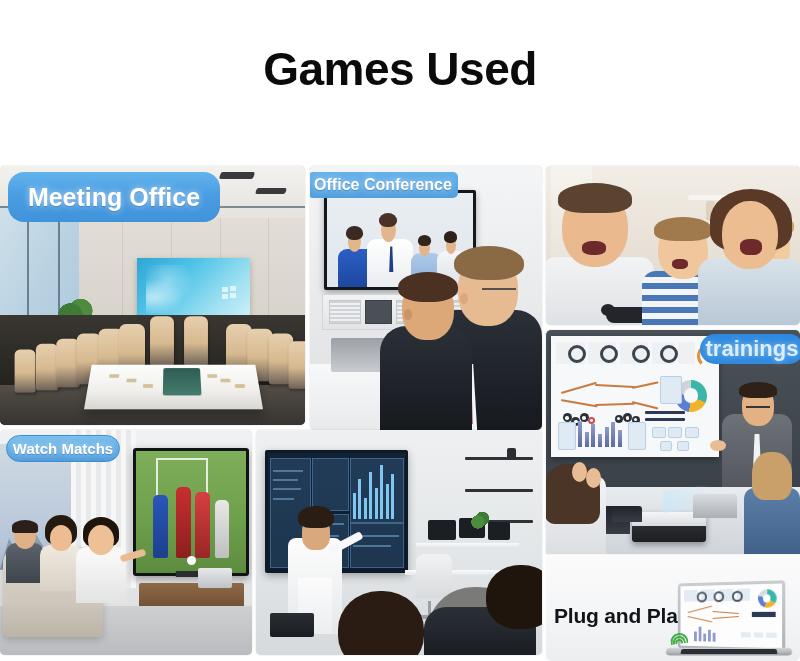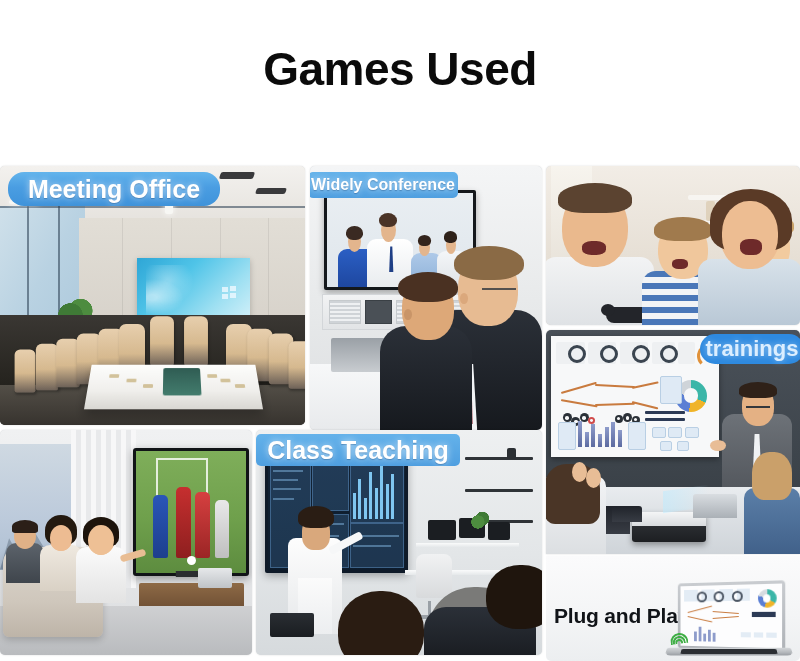--- a/index.html
+++ b/index.html
@@ -279,21 +279,21 @@
       <div class="mo-table">
         <div class="mo-inlay"></div>
         <div class="mo-pad" style="left:12%;top:22%;"></div>
         <div class="mo-pad" style="left:22%;top:34%;"></div>
         <div class="mo-pad" style="left:32%;top:46%;"></div>
         <div class="mo-pad" style="left:70%;top:22%;"></div>
         <div class="mo-pad" style="left:78%;top:34%;"></div>
         <div class="mo-pad" style="left:86%;top:46%;"></div>
       </div>
     </div>
-    <div class="badge badge-grad" style="left:8px;top:6px;width:212px;height:34px;font-size:25px;">Meeting Office</div>
+    <div class="badge badge-grad" style="left:8px;top:6px;width:212px;height:50px;font-size:25px;">Meeting Office</div>
   </div>
 
   <div class="panel" style="left:310px;top:166px;width:232px;height:264px;">
     <div class="scene">
       <div class="vc-bg"></div>
 
       <div class="vc-screen">
         <div class="vc-inner">
 
           <div class="vc-person" style="left:6%;width:30%;height:66%;">
@@ -344,21 +344,21 @@
         <div class="vc-glasses" style="left:52px;bottom:140px;width:34px;"></div>
       </div>
 
       <div class="vc-man" style="right:66px;bottom:0;width:96px;height:162px;">
         <div class="vc-suit" style="left:0;width:92px;height:104px;"></div>
         <div class="vc-head" style="left:22px;bottom:90px;width:52px;height:62px;border-radius:46% 46% 44% 44%;background:#dda878;"></div>
         <div class="vc-hair" style="left:18px;bottom:128px;width:60px;height:30px;background:#4a3122;"></div>
         <div class="vc-ear" style="left:24px;bottom:110px;background:#c99568;"></div>
       </div>
     </div>
-    <div class="badge badge-rect" style="left:-2px;top:6px;width:150px;height:26px;font-size:16px;">Widely Conference</div>
+    <div class="badge badge-rect" style="left:-2px;top:6px;width:150px;height:26px;font-size:16px;">Office Conference</div>
   </div>
 
   <div class="panel" style="left:546px;top:166px;width:254px;height:159px;">
     <div class="scene">
       <div class="gm-bg"></div>
       <div class="gm-win"></div>
       <div class="gm-shelf" style="left:56%;top:18%;width:26%;height:5px;"></div>
       <div class="gm-shelf" style="left:60%;top:34%;width:20%;height:5px;"></div>
       <div class="gm-shelf" style="left:63%;top:22%;width:9px;height:20px;border-radius:2px;background:rgba(220,205,180,.8);"></div>
 
@@ -517,20 +517,21 @@
         <div class="wm-phead" style="left:10px;bottom:40px;width:22px;height:26px;background:#edbc92;"></div>
       </div>
       <div class="wm-person" style="left:76px;bottom:52px;width:52px;height:84px;">
         <div class="wm-pbody" style="left:0;width:50px;height:56px;background:linear-gradient(180deg,#fbfbfb,#e3e3e3);"></div>
         <div class="wm-phead" style="left:11px;bottom:48px;width:28px;height:32px;background:#eec095;"></div>
         <div class="wm-phead" style="left:7px;bottom:56px;width:36px;height:30px;background:#1d140c;border-radius:50% 50% 30% 30%;"></div>
         <div class="wm-phead" style="left:12px;bottom:48px;width:26px;height:30px;background:#eec095;"></div>
         <div style="position:absolute;left:44px;bottom:44px;width:26px;height:7px;background:#e9bd93;border-radius:4px;transform:rotate(-16deg);"></div>
       </div>
     </div>
+    <div class="badge badge-pill-light" style="left:6px;top:5px;width:112px;height:25px;font-size:15px;">Watch Matchs</div>
   </div>
 
   <div class="panel" style="left:256px;top:430px;width:286px;height:225px;">
     <div class="scene">
       <div class="ct-bg"></div>
 
       <div class="ct-board">
         <div class="ct-inner">
           <div class="ct-pane" style="left:2%;top:4%;width:28%;height:92%;"></div>
           <div class="ct-pane" style="left:32%;top:4%;width:26%;height:44%;"></div>
@@ -578,21 +579,20 @@
       <div class="ct-chair" style="left:56%;top:55%;width:36px;height:44px;"></div>
       <div style="position:absolute;left:60%;top:76%;width:3px;height:18px;background:#9aa0a6;"></div>
       <div style="position:absolute;left:54%;top:82%;width:34px;height:4px;background:#9aa0a6;border-radius:2px;"></div>
       <div style="position:absolute;left:14px;bottom:18px;width:44px;height:24px;background:linear-gradient(180deg,#2a2e33,#1a1d21);border-radius:2px;"></div>
 
       <div class="ct-head" style="left:82px;bottom:-16px;width:86px;height:80px;background:#2a1c12;"></div>
       <div class="ct-head" style="right:18px;bottom:-22px;width:96px;height:90px;background:#7a7a78;"></div>
       <div style="position:absolute;right:6px;bottom:-4px;width:112px;height:52px;background:linear-gradient(180deg,#2b3038,#191c21);border-radius:22px 22px 0 0;"></div>
       <div class="ct-head" style="right:-14px;bottom:26px;width:70px;height:64px;background:#1f150d;"></div>
     </div>
-    <div class="badge badge-rect" style="left:0px;top:4px;width:204px;height:32px;font-size:25px;">Class Teaching</div>
   </div>
 
   <div class="pp" style="left:546px;top:556px;width:254px;height:105px;">
     <div class="pp-text">Plug and Play</div>
 
     <div class="pp-laptop">
       <div class="pp-lid">
         <div class="pp-lidscr">
           <div class="mini-chip" style="left:4%;top:6%;width:14%;height:20%;"></div>
           <div class="mini-chip" style="left:22%;top:6%;width:14%;height:20%;"></div>

